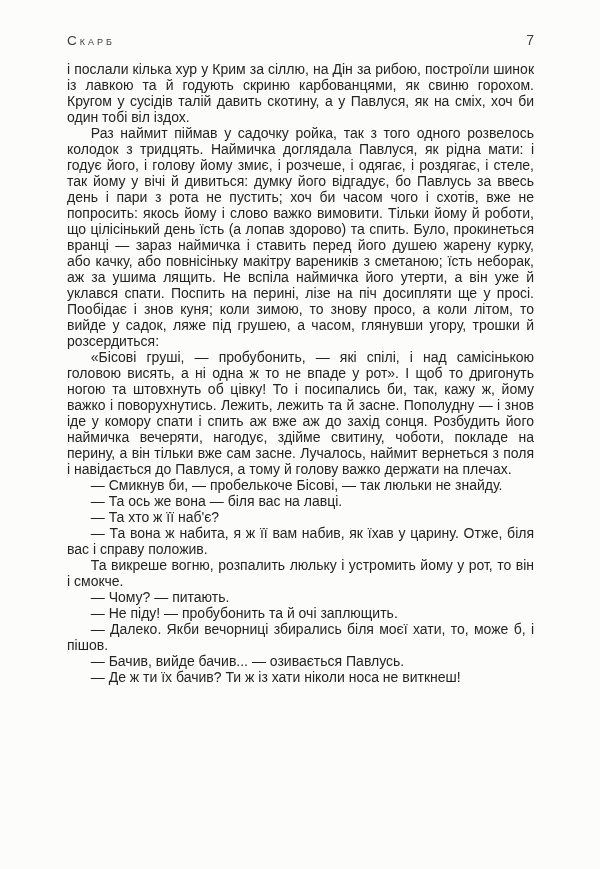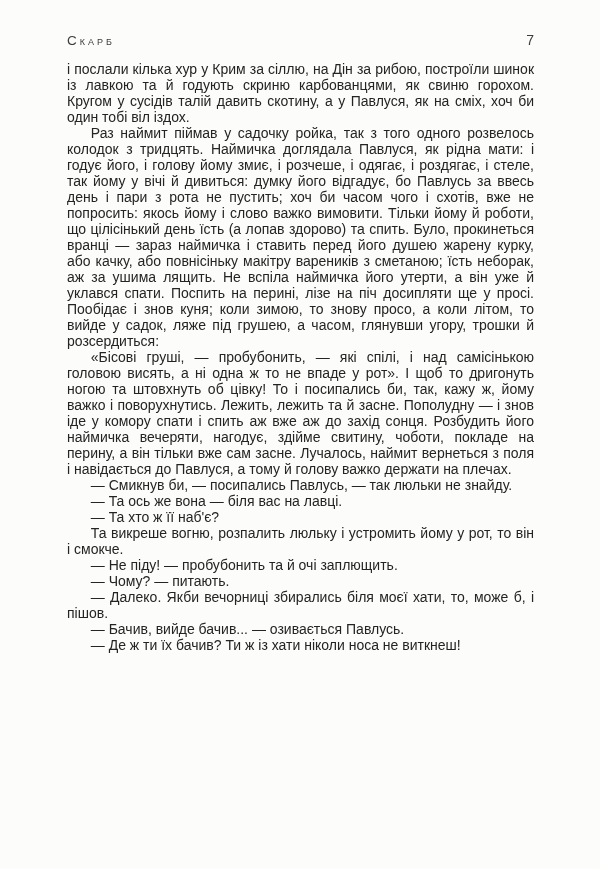--- a/index.html
+++ b/index.html
@@ -53,23 +53,24 @@
 
 <div class="page">
   <div class="page-header">
     <span class="running-title">Скарб</span>
     <span class="page-number">7</span>
   </div>
   <div class="page-body">
     <p class="noindent">і послали кілька хур у Крим за сіллю, на Дін за рибою, построїли шинок із лавкою та й годують скриню карбованцями, як свиню горохом. Кругом у сусідів талій давить скотину, а у Павлуся, як на сміх, хоч би один тобі віл іздох.</p>
     <p>Раз наймит піймав у садочку ройка, так з того одного розвелось колодок з тридцять. Наймичка доглядала Павлуся, як рідна мати: і годує його, і голову йому змиє, і розчеше, і одягає, і роздягає, і стеле, так йому у вічі й дивиться: думку його відгадує, бо Павлусь за ввесь день і пари з рота не пустить; хоч би часом чого і схотів, вже не попросить: якось йому і слово важко вимовити. Тільки йому й роботи, що цілісінький день їсть (а лопав здорово) та спить. Було, прокинеться вранці — зараз наймичка і ставить перед його душею жарену курку, або качку, або повнісіньку макітру вареників з сметаною; їсть неборак, аж за ушима лящить. Не вспіла наймичка його утерти, а він уже й уклався спати. Поспить на перині, лізе на піч досипляти ще у просі. Пообідає і знов куня; коли зимою, то знову просо, а коли літом, то вийде у садок, ляже під грушею, а часом, глянувши угору, трошки й розсердиться:</p>
     <p>«Бісові груші, — пробубонить, — які спілі, і над самісінькою головою висять, а ні одна ж то не впаде у рот». І щоб то дригонуть ногою та штовхнуть об цівку! То і посипались би, так, кажу ж, йому важко і поворухнутись. Лежить, лежить та й засне. Пополудну — і знов іде у комору спати і спить аж вже аж до захід сонця. Розбудить його наймичка вечеряти, нагодує, здійме свитину, чоботи, покладе на перину, а він тільки вже сам засне. Лучалось, наймит вернеться з поля і навідається до Павлуся, а тому й голову важко держати на плечах.</p>
-    <p>— Смикнув би, — посипались Павлусь, — так люльки не знайду.</p>
+    <p>— Смикнув би, — пробелькоче Бісові, — так люльки не знайду.</p>
     <p>— Та ось же вона — біля вас на лавці.</p>
     <p>— Та хто ж її наб'є?</p>
+    <p>— Та вона ж набита, я ж її вам набив, як їхав у царину. Отже, біля вас і справу положив.</p>
     <p>Та викреше вогню, розпалить люльку і устромить йому у рот, то він і смокче.</p>
+    <p>— Чому? — питають.</p>
     <p>— Не піду! — пробубонить та й очі заплющить.</p>
-    <p>— Чому? — питають.</p>
     <p>— Далеко. Якби вечорниці збирались біля моєї хати, то, може б, і пішов.</p>
     <p>— Бачив, вийде бачив... — озивається Павлусь.</p>
     <p>— Де ж ти їх бачив? Ти ж із хати ніколи носа не виткнеш!</p>
   </div>
 </div>
 
 </body></html>

